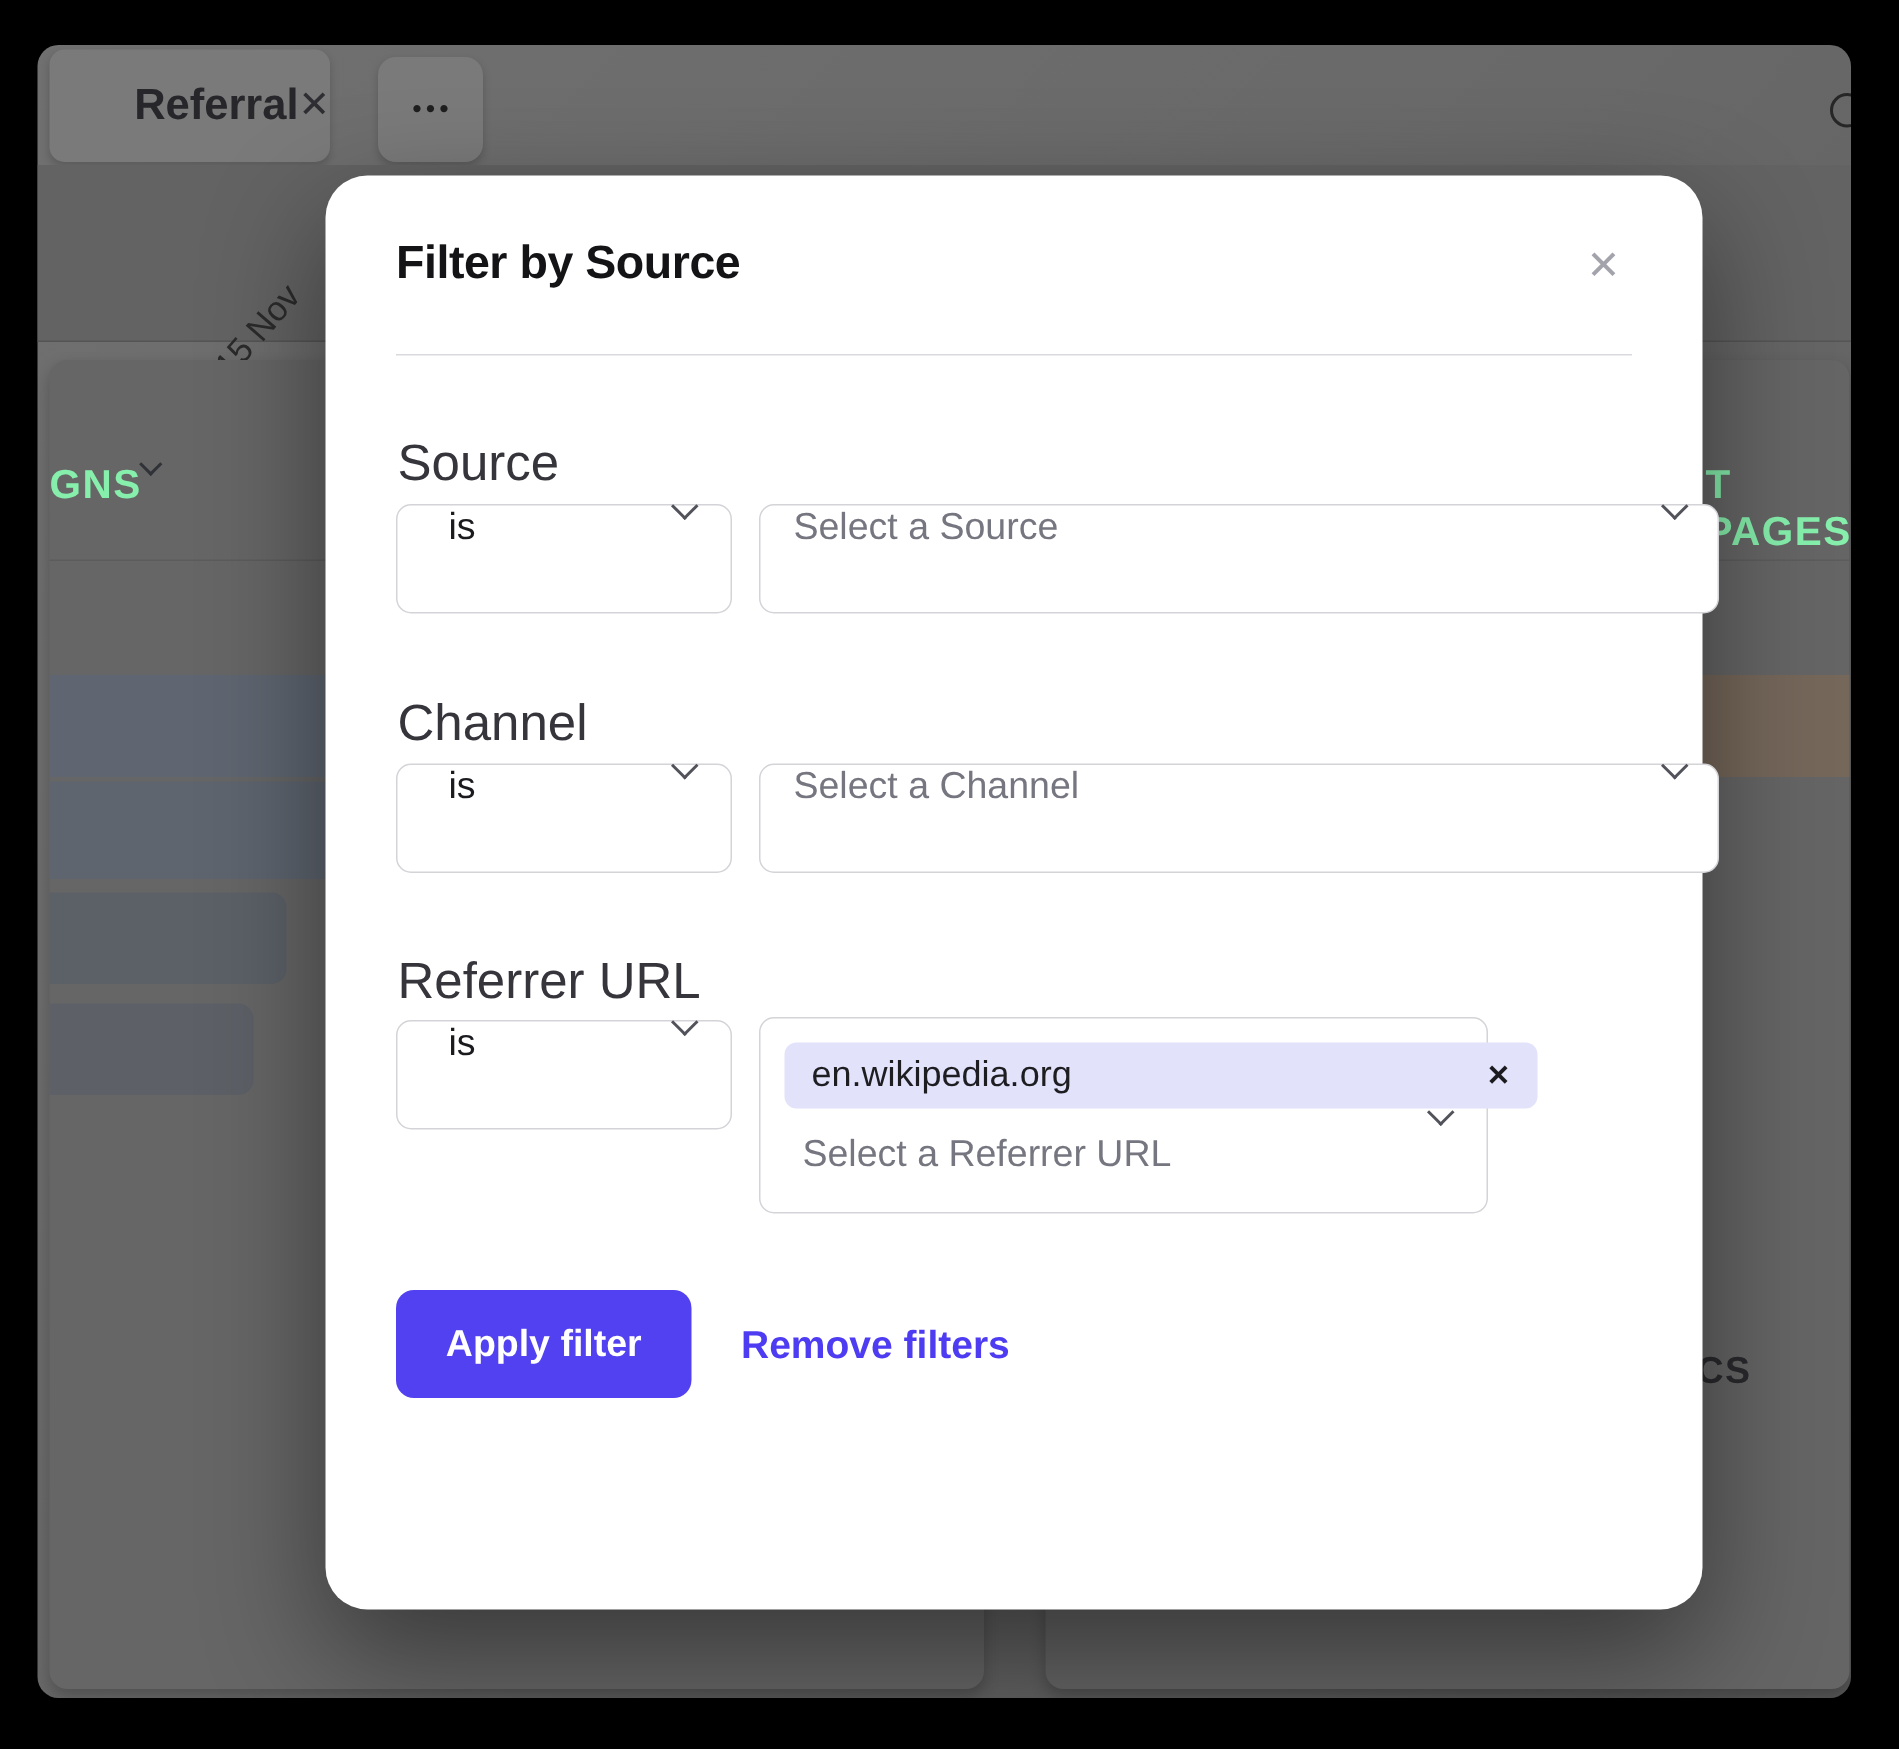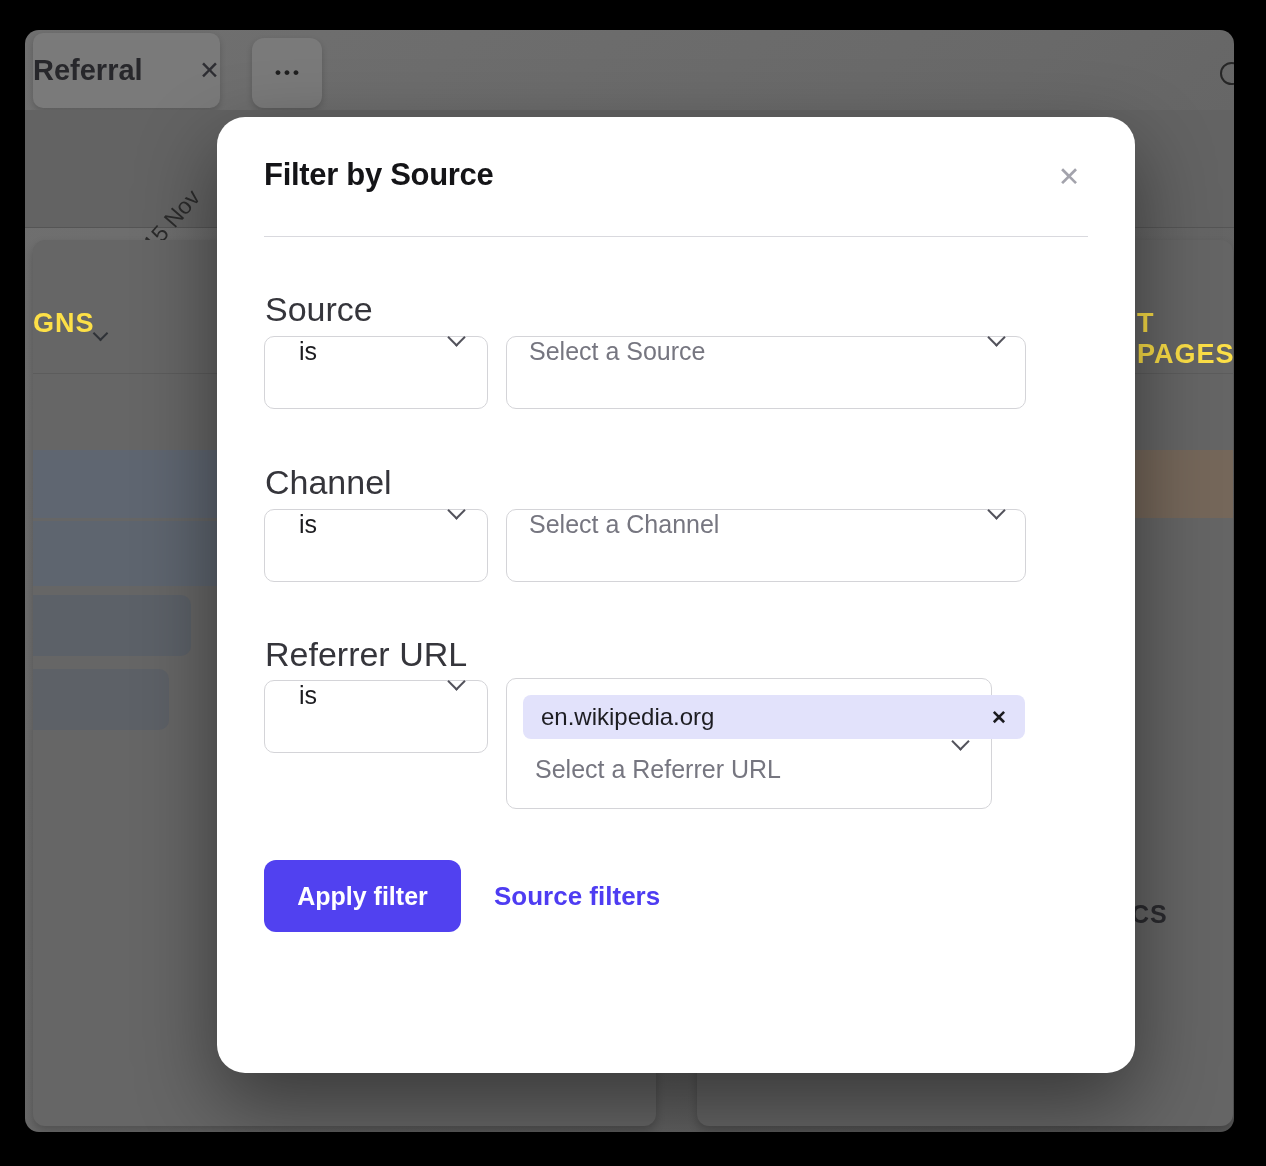--- a/index.html
+++ b/index.html
@@ -10,21 +10,21 @@
   }
   
   .app{
     position:absolute;left:25px;top:30px;width:1209px;height:1102px;
     border-radius:14px;overflow:hidden;
     background:linear-gradient(135deg,#707070 0%,#696969 45%,#5e5e5e 85%,#575757 100%);
   }
   .topbar{position:absolute;left:0;top:0;width:100%;height:80px;}
   .bg-tab{
     position:absolute;left:8px;top:3px;width:187px;height:75px;background:#7a7a7a;
-    border-radius:10px;display:flex;align-items:center;justify-content:space-between;gap:18px;
+    border-radius:10px;display:flex;align-items:center;justify-content:flex-end;
     box-shadow:0 3px 6px rgba(0,0,0,.18);
   }
   .bg-tab .tab-label{font-size:29px;font-weight:700;color:#27272b;}
   .bg-tab .tab-close{font-size:25px;color:#2e2e33;line-height:1;}
   .bg-more{
     position:absolute;left:227px;top:8px;width:70px;height:70px;background:#7a7a7a;
     border-radius:12px;display:flex;align-items:center;justify-content:center;
     box-shadow:0 3px 6px rgba(0,0,0,.18);
   }
   .bg-more span{font-size:17px;font-weight:700;letter-spacing:3px;color:#1f1f1f;padding-left:3px;}
@@ -37,22 +37,22 @@
     background:#636363;border-bottom:1px solid #555;
   }
   .axis-label{
     position:absolute;left:133px;top:120px;font-size:23px;color:#2b2b2b;font-weight:500;
     transform:rotate(-49deg);transform-origin:left bottom;white-space:nowrap;
   }
   .card{position:absolute;top:210px;height:886px;background:#666;border-radius:12px;
     box-shadow:0 5px 10px rgba(0,0,0,.22);}
   .card-left{left:8px;width:623px;}
   .card-right{left:672px;width:536px;background:#656565;}
-  .sec-header{position:absolute;top:68px;font-size:27px;font-weight:700;color:#fde047;
-    letter-spacing:1px;display:flex;align-items:flex-end;}
+  .sec-header{position:absolute;top:68px;font-size:27px;font-weight:700;color:#86efac;
+    letter-spacing:1px;display:flex;align-items:flex-start;}
   .card-left .sec-header{left:0;}
   .card-right .sec-header{left:440px;}
   .card-divider{position:absolute;left:0;top:133px;width:100%;height:1px;background:#5c5c5c;}
   .hbar{position:absolute;left:0;border-radius:0 10px 10px 0;}
   .bar1{top:210px;height:68px;width:100%;background:#5f6671;border-radius:0;}
   .bar2{top:281px;height:65px;width:100%;background:#5e656f;border-radius:0;}
   .bar3{top:355px;height:61px;width:158px;background:#5c6168;}
   .bar4{top:429px;height:61px;width:136px;background:#5d6167;}
   .bar-orange{position:absolute;left:390px;top:210px;height:68px;width:146px;background:#75675a;}
   .partial-metrics{position:absolute;left:434px;top:660px;font-size:25px;font-weight:600;
@@ -78,21 +78,21 @@
   .lbl-channel{top:346px;}
   .lbl-referrer{top:518px;}
 
   .select{
     position:absolute;background:#fff;border:1.5px solid #d4d4d8;border-radius:10px;
     display:flex;align-items:flex-start;box-sizing:border-box;
   }
   .op-select{left:47px;width:224px;height:73px;padding:0 24px 0 34px;}
   .op1{top:219px;} .op2{top:392px;} .op3{top:563px;}
   .op-select .op-text{font-size:25px;color:#1b1b1f;flex:1;}
-  .val-select{left:289px;width:520px;height:73px;padding:0 22px;}
+  .val-select{left:289px;width:640px;height:73px;padding:0 22px;}
   .val1{top:219px;} .val2{top:392px;}
   .placeholder{font-size:25px;color:#767680;flex:1;}
 
   .combo{
     position:absolute;left:289px;top:561px;width:486px;height:131px;background:#fff;
     border:1.5px solid #d4d4d8;border-radius:10px;box-sizing:border-box;
   }
   .chip{
     position:absolute;left:16px;top:16px;width:502px;height:44px;background:#e2e2fb;
     border-radius:8px;display:flex;align-items:center;padding:0 18px;box-sizing:border-box;
@@ -188,14 +188,14 @@
   <div class="combo">
     <div class="chip">
       <span class="chip-text">en.wikipedia.org</span>
       <span class="chip-x">✕</span>
     </div>
     <span class="combo-placeholder">Select a Referrer URL</span>
     <span class="chev"></span>
   </div>
 
   <button class="apply-btn">Apply filter</button>
-  <span class="remove-link">Source filters</span>
+  <span class="remove-link">Remove filters</span>
 </div>
 
 </body></html>

